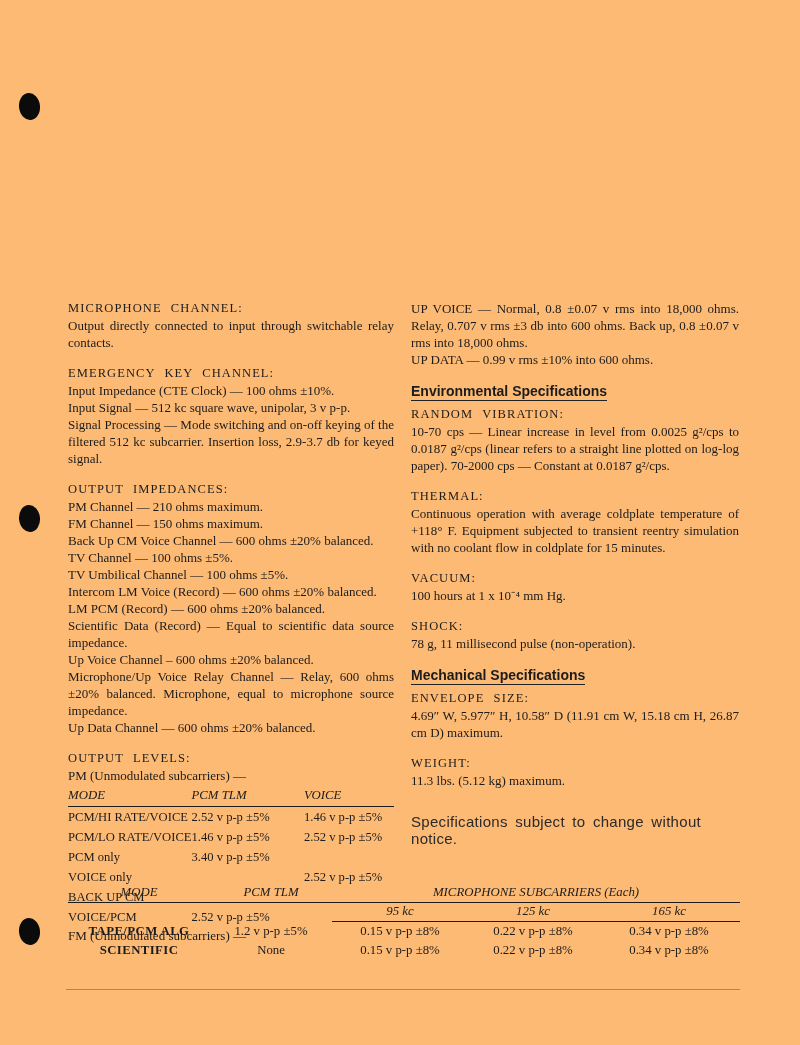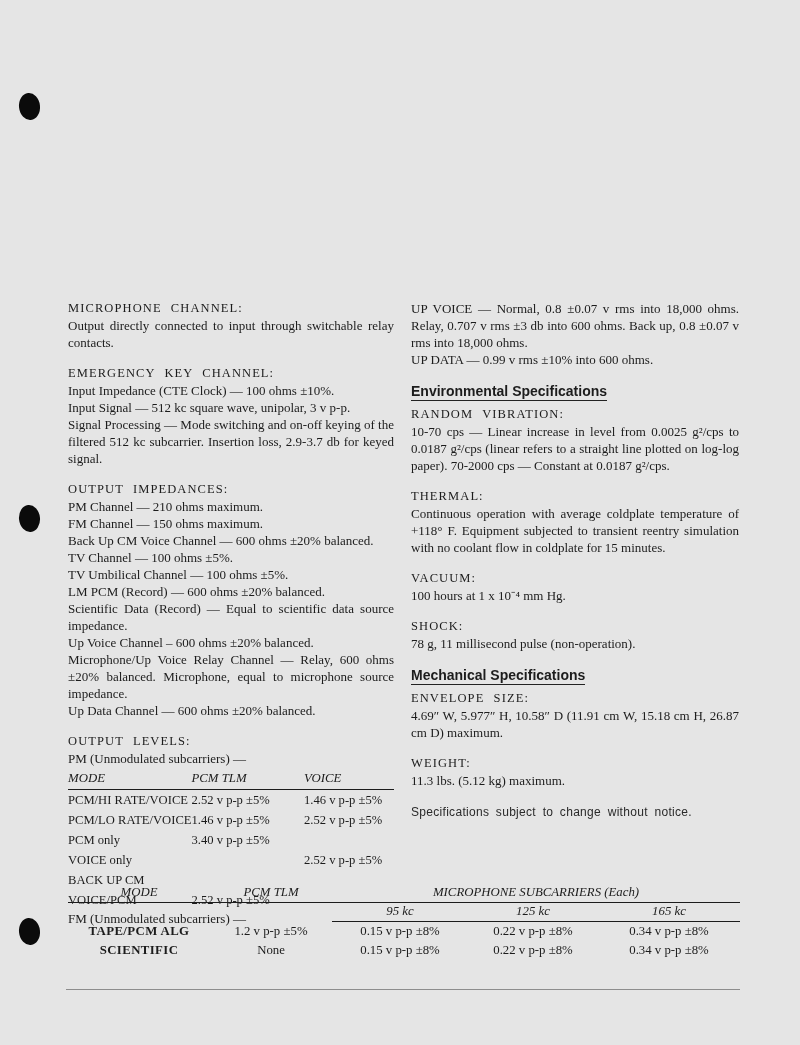--- a/index.html
+++ b/index.html
@@ -4,21 +4,21 @@
 <style>
   * { margin:0; padding:0; box-sizing:border-box; }
   html,body { width:800px; height:1045px; }
   body {
     background:#ffffff;
     font-family:"Liberation Serif", serif;
     color:#1c1c1c;
     position:relative;
     overflow:hidden;
   }
-  .page { position:absolute; inset:0; background:#e5e5e5; }
+  .page { position:absolute; inset:0; background:#fdba74; }
 
   
   .hole {
     position:absolute; left:19px; width:21px; height:27px;
     background:#0b0b0b; border-radius:50%;
     transform:rotate(-6deg);
   }
   .hole.h1 { top:93px; }
   .hole.h2 { top:505px; }
   .hole.h3 { top:918px; }
@@ -44,23 +44,23 @@
     margin-bottom:6px;
     font-family:"Liberation Sans", sans-serif;
     font-size:14px;
     font-weight:600;
   }
   .sans-heading span {
     border-bottom:1px solid #222;
     padding-bottom:1px;
   }
   .footnote {
-    margin-top:15px;
+    margin-top:24px;
     font-family:"Liberation Sans", sans-serif;
-    font-size:12px;
+    font-size:15px;
     letter-spacing:0.3px;
     word-spacing:3px;
     color:#2a2a2a;
   }
 
   
   table.pm-table {
     width:100%;
     border-collapse:collapse;
     margin-top:2px;
@@ -133,20 +133,21 @@
     <p class="body">Input Impedance (CTE Clock) — 100 ohms ±10%.</p>
     <p class="body">Input Signal — 512 kc square wave, unipolar, 3 v p-p.</p>
     <p class="body">Signal Processing — Mode switching and on-off keying of the filtered 512 kc subcarrier. Insertion loss, 2.9-3.7 db for keyed signal.</p>
 
     <p class="caps-heading">OUTPUT IMPEDANCES:</p>
     <p class="body">PM Channel — 210 ohms maximum.</p>
     <p class="body">FM Channel — 150 ohms maximum.</p>
     <p class="body">Back Up CM Voice Channel — 600 ohms ±20% balanced.</p>
     <p class="body">TV Channel — 100 ohms ±5%.</p>
     <p class="body">TV Umbilical Channel — 100 ohms ±5%.</p>
+    <p class="body">Intercom LM Voice (Record) — 600 ohms ±20% balanced.</p>
     <p class="body">LM PCM (Record) — 600 ohms ±20% balanced.</p>
     <p class="body">Scientific Data (Record) — Equal to scientific data source impedance.</p>
     <p class="body">Up Voice Channel – 600 ohms ±20% balanced.</p>
     <p class="body">Microphone/Up Voice Relay Channel — Relay, 600 ohms ±20% balanced. Microphone, equal to microphone source impedance.</p>
     <p class="body">Up Data Channel — 600 ohms ±20% balanced.</p>
 
     <p class="caps-heading">OUTPUT LEVELS:</p>
     <p class="body">PM (Unmodulated subcarriers) —</p>
 
     <table class="pm-table">

